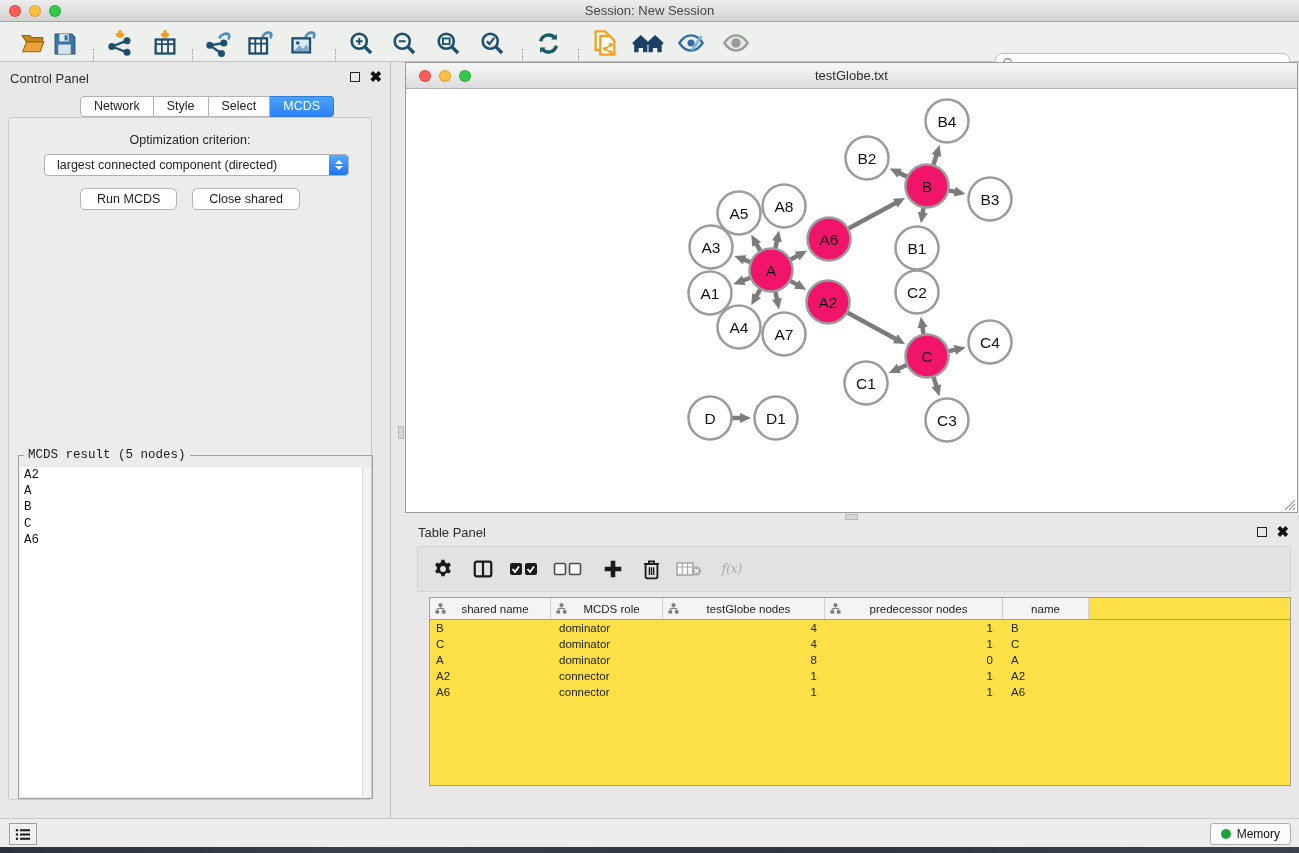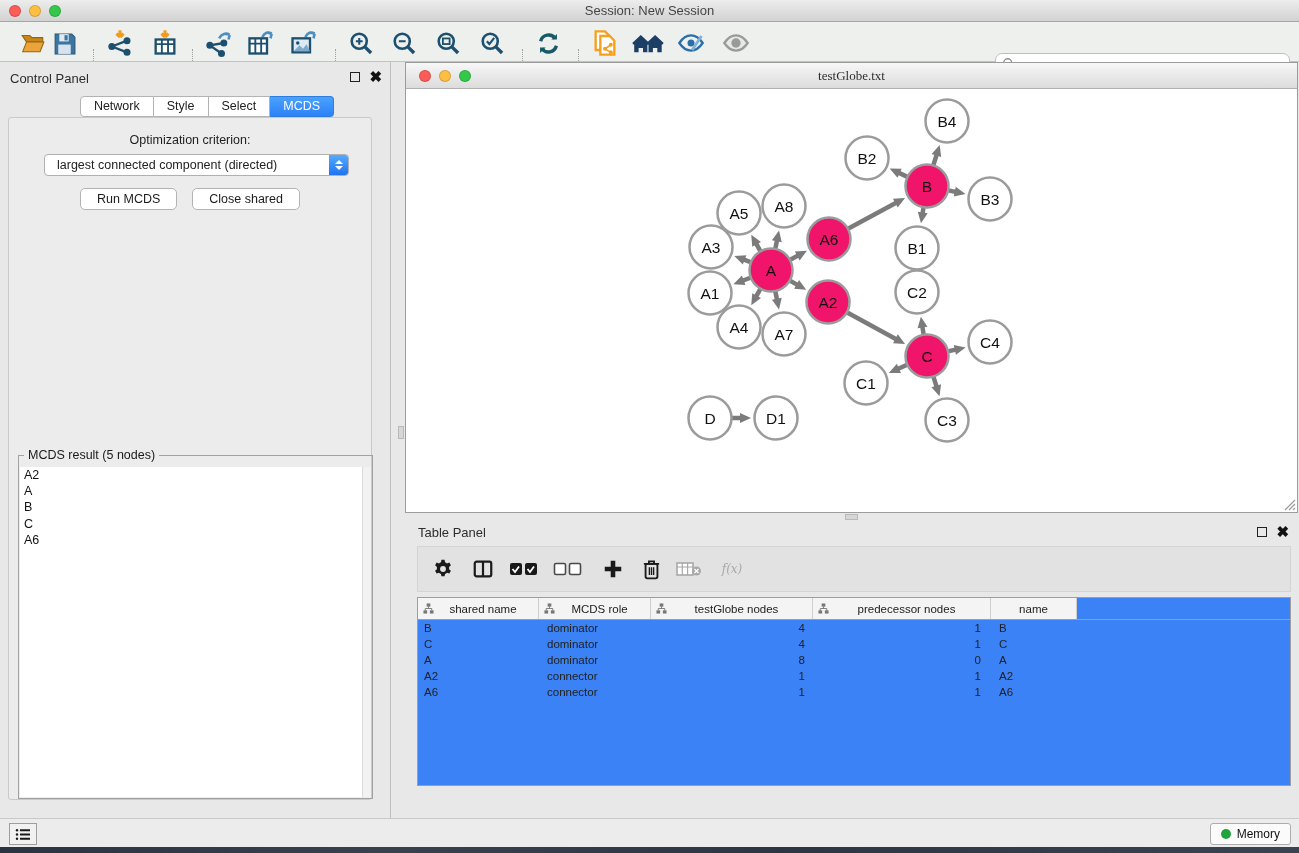--- a/index.html
+++ b/index.html
@@ -44,47 +44,47 @@
     border:1px solid #b0b0b0; border-radius:4px; display:flex; align-items:center; }
   .dropdown .dd-text { flex:1; font-size:12.5px; padding-left:12px; white-space:nowrap; overflow:hidden; }
   .dd-cap { width:19px; height:100%; border-radius:0 3px 3px 0; background:linear-gradient(#55aaff,#1f73f1);
     display:flex; flex-direction:column; align-items:center; justify-content:center; gap:2px; }
   .arr-up { width:0; height:0; border-left:4px solid transparent; border-right:4px solid transparent; border-bottom:4px solid #fff; }
   .arr-dn { width:0; height:0; border-left:4px solid transparent; border-right:4px solid transparent; border-top:4px solid #fff; }
   .btn-row { position:absolute; left:0; top:70px; width:100%; display:flex; justify-content:center; gap:15px; }
   .push-btn { height:22px; line-height:20px; padding:0 16px; background:#fff; border:1px solid #b4b4b4;
     border-radius:5px; font-size:12.5px; color:#1d1d1d; }
 
-  .groupbox { position:absolute; left:9px; top:337px; width:355px; height:344px; border:1px solid #a2a2a2; }
+  .groupbox { position:absolute; left:9px; top:337px; width:355px; height:344px; border:1px solid #a2a2a2;font-family:Liberation Mono, monospace; }
   .groupbox-label { position:absolute; top:-8px; left:5px; background:#ececec; padding:0 4px; font-size:12.5px; color:#1a1a1a; }
   .listbox { position:absolute; left:1px; right:1px; top:11px; bottom:1px; background:#fff; }
   .list-scroll { position:absolute; right:0; top:0; bottom:0; width:9px; background:#f2f2f2; border-left:1px solid #dadada; }
   .list-item { font-size:12.5px; line-height:16.2px; padding-left:4px; color:#111; }
 
   
   .network-window { position:absolute; left:405px; top:62px; width:893px; height:451px;
     background:#fff; border:1px solid #9c9c9c; }
-  .nw-titlebar { position:relative; height:26px; background:linear-gradient(#f7f7f7,#dcdcdc); border-bottom:1px solid #b1b1b1;font-family:Liberation Serif, serif; }
+  .nw-titlebar { position:relative; height:26px; background:linear-gradient(#f7f7f7,#dcdcdc); border-bottom:1px solid #b1b1b1; }
   .nw-titlebar .traffic { left:13px; top:7px; }
   .nw-title { text-align:center; line-height:25px; font-size:13px; color:#2e2e2e; }
   .nw-body { position:absolute; left:0; top:27px; right:0; bottom:0; overflow:hidden; background:#fff; }
   .nw-body svg { display:block; }
   .resize-grip { position:absolute; right:1px; bottom:1px; }
 
   .div-thumb-v { position:absolute; left:398px; top:426px; width:6px; height:13px; background:#d6d6d6; border:1px solid #b9b9b9; }
   .div-thumb-h { position:absolute; left:845px; top:514px; width:13px; height:6px; background:#d6d6d6; border:1px solid #b9b9b9; }
 
   
   .table-panel { position:absolute; left:405px; top:520px; width:894px; height:298px; background:#e8e8e8; }
   .tp-toolbar { position:absolute; left:12px; right:8px; top:26px; height:46px; background:#e2e2e2;
     border:1px solid #d4d4d4; display:flex; align-items:center; }
   .tp-btn { margin-left:18px; display:flex; align-items:center; justify-content:center; width:26px; height:26px; }
   .fx-label { font-family:"DejaVu Serif",serif; font-style:italic; font-size:12px; color:#a8a8a8; }
 
-  .tp-table { position:absolute; left:12px; right:8px; top:77px; height:189px; background:#3b82f6;
+  .tp-table { position:absolute; left:24px; right:8px; top:77px; height:189px; background:#fde047;
     border:1px solid #9e9e9e; overflow:hidden; }
   .t-header { display:flex; height:22px; border-bottom:1px solid #9e9e9e; }
   .t-hcell { background:#f4f4f4; border-right:1px solid #cfcfcf; display:flex; align-items:center;
     justify-content:center; gap:5px; font-size:11.5px; color:#222; position:relative; }
   .t-hcell .hicon { position:absolute; left:5px; top:5px; }
   .t-row { display:flex; height:16px; }
   .t-cell { font-size:11.5px; line-height:16px; white-space:nowrap; overflow:hidden; }
   .al { text-align:left; } .ar { text-align:right; }
 
   .tp-tabs { position:absolute; left:0; top:270px; width:100%; display:flex; justify-content:center; }

